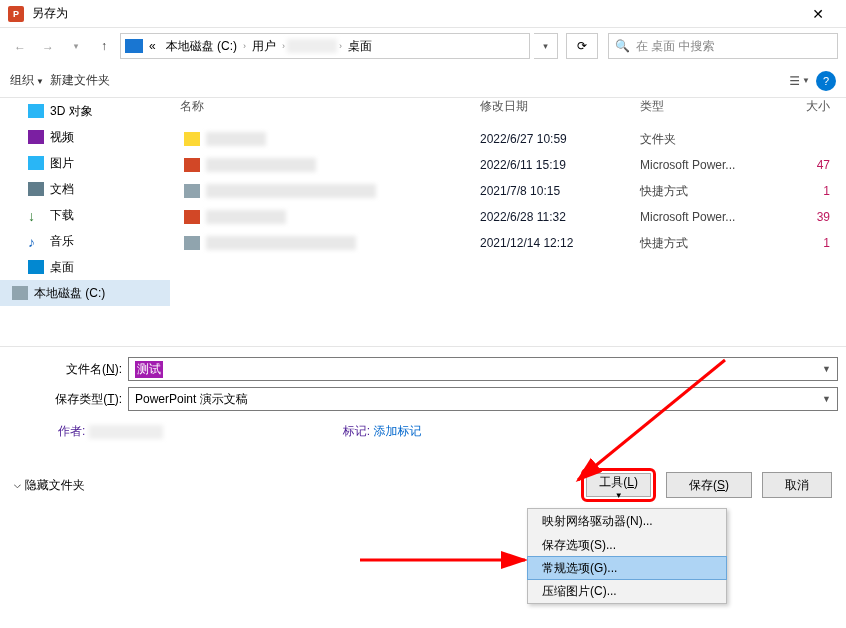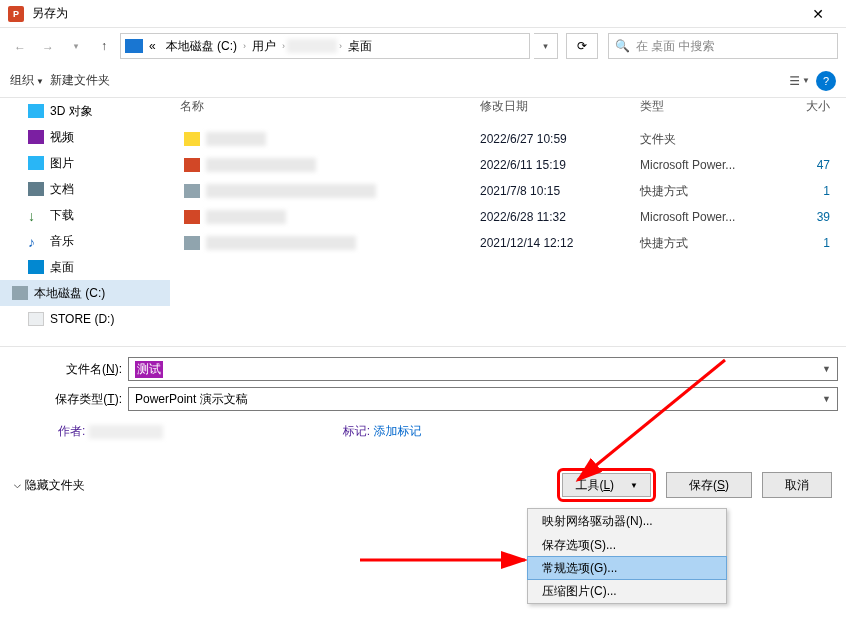--- a/index.html
+++ b/index.html
@@ -54,42 +54,42 @@
 .c-size { flex: 1; text-align: right; padding-right: 16px; }
 .row { height: 26px; display: flex; align-items: center; }
 .row .fname { width: 300px; display: flex; align-items: center; gap: 6px; padding-left: 14px; }
 .row .fico { width: 16px; height: 14px; }
 .ico-folder { background: #fdd835; }
 .ico-ppt { background: #d24726; }
 .ico-lnk { background: #90a4ae; }
 .row .blur { height: 14px; background: #e8e8e8; filter: blur(2px); }
 .row .fdate { width: 160px; padding-left: 10px; color: #0f172a; }
 .row .ftype { width: 130px; padding-left: 10px; color: #444; white-space: nowrap; overflow: hidden; text-overflow: ellipsis; }
-.row .fsize { flex: 1; text-align: right; padding-right: 16px; color: #0369a1; }
+.row .fsize { flex: 1; text-align: right; padding-right: 16px; color: #be185d; }
 
 .form-area { border-top: 1px solid #e5e5e5; padding: 10px 8px 6px 8px; position: relative; }
 .form-row { display: flex; align-items: center; margin-bottom: 6px; }
 .form-row label { width: 120px; text-align: right; padding-right: 6px; }
 .form-row .u { text-decoration: underline; }
 .combo { flex: 1; height: 24px; border: 1px solid #7a7a7a; display: flex; align-items: center; padding: 0 6px; background: #fff; position: relative; }
 .combo .sel-text { background: #a21caf; color: #fff; padding: 0 2px; }
 .combo .dd-arr { position: absolute; right: 6px; color: #555; font-size: 9px; }
 .meta-row { display: flex; padding: 6px 0 0 50px; gap: 40px; }
 .meta-row .mlabel { color: #4c1d95; }
 .meta-row .mval-blur { width: 74px; height: 14px; background: #eee; filter: blur(2px); display: inline-block; vertical-align: middle; }
 .meta-row .mval-link { color: #0066cc; }
 .watermark { position: absolute; left: 350px; top: 14px; color: #d4a8b8; font-size: 13px; pointer-events: none; }
 
 .bottom { display: flex; align-items: center; padding: 22px 14px 10px 14px; gap: 10px; }
 .bottom .hide { display: flex; align-items: center; gap: 4px; }
 .bottom .hide .caret { font-size: 9px; }
 .bottom .spacer { flex: 1; }
 .bottom .btn { height: 26px; padding: 0 22px; border: 1px solid #999; background: #e9e9e9; display: flex; align-items: center; justify-content: center; }
 .bottom .tools-wrap { border: 3px solid #f00; border-radius: 6px; padding: 2px; position: relative; }
-.bottom .tools-btn { height: 24px; padding: 0 12px; border: 1px solid #aaa; background: #e9e9e9; display: flex; align-items: center; gap: 16px; }
+.bottom .tools-btn { height: 24px; padding: 0 12px; border: 1px solid #aaa; background: #e9e9e9; display: flex; align-items: center; gap: 0; flex-direction: column; }
 .bottom .tools-btn .dd { font-size: 8px; }
 
 .menu { position: absolute; left: 527px; top: 508px; width: 200px; background: #f2f2f2; border: 1px solid #bbb; box-shadow: 2px 2px 4px rgba(0,0,0,0.2); z-index: 10; }
 .menu .mitem { height: 24px; display: flex; align-items: center; padding: 0 14px; }
 .menu .mitem.hl { background: #aed4f4; border: 1px solid #6aa7db; margin: -1px; padding: 0 14px; height: 24px; }
 
 svg.arrow { position: absolute; pointer-events: none; z-index: 5; }
 </style>
 </head>
 <body>
@@ -163,24 +163,20 @@
         <span class="icon i-mus">♪</span>
         <span>音乐</span>
       </div>
       <div class="item">
         <span class="icon i-desk"></span>
         <span>桌面</span>
       </div>
       <div class="item sel">
         <span class="icon i-drv"></span>
         <span>本地磁盘 (C:)</span>
-      </div>
-      <div class="item">
-        <span class="icon i-ext"></span>
-        <span>STORE (D:)</span>
       </div>
     </div>
   <div class="filepane">
     <div class="cols">
       <div class="c-name">名称</div>
       <div class="c-date">修改日期</div>
       <div class="c-type">类型</div>
       <div class="c-size">大小</div>
     </div>
     <div id="filelist">

